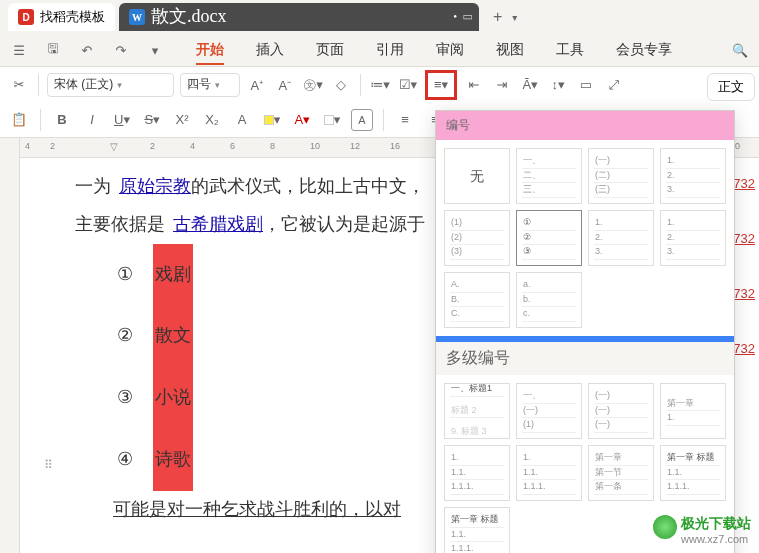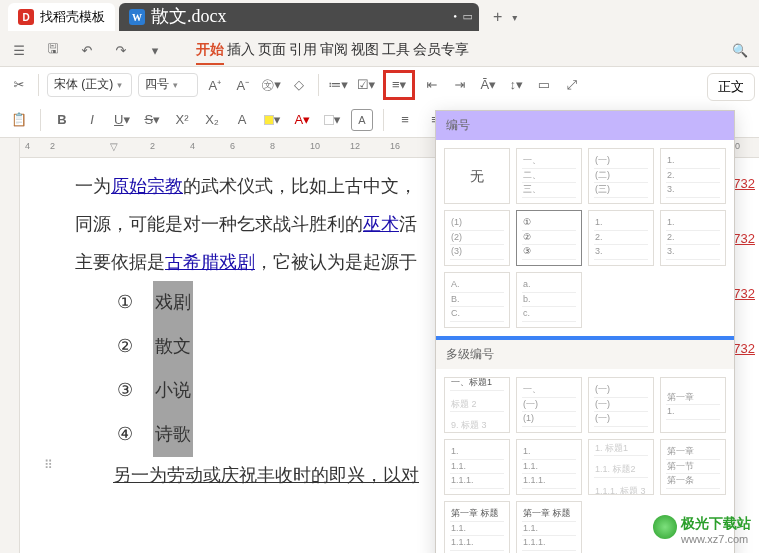--- a/index.html
+++ b/index.html
@@ -12,21 +12,21 @@
 .tab-icon { width: 16px; height: 16px; border-radius: 3px; margin-right: 6px; display: flex; align-items: center; justify-content: center; font-size: 10px; font-weight: bold; color: #fff; }
 .tab-icon.red { background: #d93025; }
 .tab-icon.blue { background: #2b7cd3; }
 .tab-close { position: absolute; right: 22px; color: #fff; font-size: 11px; }
 .tab-monitor { position: absolute; right: 6px; color: #ccc; font-size: 11px; }
 .tab-add { font-size: 16px; color: #666; padding: 0 10px; }
 .tab-dd { font-size: 10px; color: #666; }
 
 .menubar { height: 32px; background: #f5f3f0; display: flex; align-items: center; padding: 0 8px; }
 .menu-left { display: flex; gap: 12px; color: #555; font-size: 14px; }
-.menu-tabs { display: flex; gap: 3px; margin-left: 30px; font-size: 14px; color: #333; }
+.menu-tabs { display: flex; gap: 32px; margin-left: 30px; font-size: 14px; color: #333; }
 .menu-item.active { color: #d94f2b; font-weight: bold; position: relative; }
 .menu-item.active::after { content: ''; position: absolute; bottom: -6px; left: 0; right: 0; height: 2px; background: #d94f2b; }
 .menu-search { margin-left: auto; color: #888; font-size: 14px; }
 
 .toolbar1 { height: 36px; background: #fff; display: flex; align-items: center; padding: 0 8px; border-top: 1px solid #e0ddd8; gap: 6px; font-size: 12px; position: relative; }
 .toolbar2 { height: 36px; background: #fff; display: flex; align-items: center; padding: 0 8px; border-bottom: 1px solid #e0ddd8; gap: 8px; font-size: 12px; }
 .divider { width: 1px; height: 22px; background: #e0ddd8; margin: 0 2px; }
 .tb-icon { width: 22px; height: 22px; display: flex; align-items: center; justify-content: center; color: #666; cursor: pointer; border-radius: 3px; font-size: 13px; }
 .dd-select { border: 1px solid #ddd; border-radius: 4px; height: 24px; display: flex; align-items: center; padding: 0 6px; background: #fff; font-size: 12px; color: #333; }
 .dd-arrow { font-size: 9px; color: #888; margin-left: 4px; }
@@ -35,40 +35,40 @@
 
 .ruler-v { position: absolute; left: 0; top: 138px; width: 20px; bottom: 0; background: #f5f3f0; border-right: 1px solid #e0ddd8; }
 .ruler-h { position: absolute; left: 0; top: 138px; right: 0; height: 20px; background: #f5f3f0; border-bottom: 1px solid #e0ddd8; font-size: 9px; color: #888; }
 .ruler-h span { position: absolute; top: 3px; }
 .ruler-marker { position: absolute; top: 7px; left: 110px; font-size: 10px; color: #888;}
 .page-area { position: absolute; left: 20px; top: 158px; right: 0; bottom: 0; background: #fff; padding: 10px 0 0 55px; }
 .doc { font-family: SimSun, serif; font-size: 18px; line-height: 2.1; color: #333; width: 360px; }
 .doc a { color: #1a0dab; text-decoration: underline; }
 .list-item { display: flex; align-items: center; margin-left: 42px; }
 .num-circle { display: inline-block; width: 22px; margin-right: 14px; font-size: 18px;}
-.sel { background: #a3a3a3; padding: 3px 2px; }
+.sel { background: #ef4444; padding: 12px 2px; }
 .drag-handle { position: absolute; left: 24px; top: 300px; color: #aaa; font-size: 12px; letter-spacing: -3px;}
 
 .dropdown { position: absolute; left: 435px; top: 110px; width: 300px; background: #fff; border: 1px solid #d0ccc6; box-shadow: 0 4px 18px rgba(0,0,0,0.15); z-index: 10; }
-.dd-header { padding: 6px 10px; font-size: 12px; color: #666; background: #c4b5fd; }
+.dd-header { padding: 6px 10px; font-size: 12px; color: #666; background: #f9a8d4; }
 .dd-grid { display: grid; grid-template-columns: repeat(4, 1fr); gap: 6px; padding: 8px; }
 .dd-opt { border: 1px solid #e0ddd8; height: 56px; font-size: 10px; color: #888; padding: 4px 5px; line-height: 1.5; display: flex; flex-direction: column; justify-content: center; cursor: pointer; overflow: hidden; background: #fff;}
 .dd-opt.none { align-items: center; font-size: 14px; color: #555; }
-.dd-header2 { padding: 6px 10px; font-size: 12px; color: #666; border-top: 4px solid #3b82f6; background: #f7f5f2;}
+.dd-header2 { padding: 6px 10px; font-size: 16px; color: #666; border-top: 6px solid #3b82f6; background: #f7f5f2;}
 .dd-opt .ln { white-space: nowrap; border-bottom: 1px solid #eee; font-size: 9px; color:#999; padding: 0 1px;}
 .dd-opt .ln.dark { color: #555; }
 .dd-opt .ln.light { color: #ccc; margin-top: 7px; }
 .right-labels { position: absolute; right: 4px; top: 176px; font-size: 13px; color: #c33; }
 .right-labels div { margin-bottom: 40px; white-space: nowrap; text-decoration: underline;}
 
 .watermark { position: absolute; right: 8px; bottom: 8px; display: flex; gap: 4px; font-size: 12px; z-index: 30; }
 .wm-logo { width: 24px; height: 24px; border-radius: 50%; background: radial-gradient(circle,#7de07d,#2b9f2b); }
 .wm-text1 { color: #2b9f2b; font-weight: bold; font-size: 14px;}
 .wm-text2 { color: #888; font-size: 11px; }
-.underline-red { text-decoration: underline; text-decoration-color: #1a0dab; color: #1a0dab;}
+.underline-red { text-decoration: underline; text-decoration-color: #1a0dab; color: #1a0dab; padding-left: 8px;}
 .sq { display:inline-block; width:10px; height:10px; background:#ffeb3b; border:1px solid #ccc;}
 .sq2 { display:inline-block; width:10px; height:10px; background:#fff; border:1px solid #ccc;}
 </style>
 </head>
 <body>
 
 <div class="titlebar">
   <div class="tab template">
     <div class="tab-icon red">D</div>
     <span>找稻壳模板</span>
@@ -100,21 +100,21 @@
     <span class="menu-item">视图</span>
     <span class="menu-item">工具</span>
     <span class="menu-item">会员专享</span>
   </div>
   <div class="menu-search tb-icon">🔍</div>
 </div>
 
 <div class="toolbar1">
   <span class="tb-icon">✂</span>
   <div class="divider"></div>
-  <div class="dd-select" style="width:85px">
+  <div class="dd-select" style="width:127px">
     <span>宋体 (正文)</span>
       <span class="dd-arrow">▾</span>
   </div>
   <div class="dd-select" style="width:60px">
     <span>四号</span>
       <span class="dd-arrow">▾</span>
   </div>
   <span class="tb-icon">A⁺</span>
   <span class="tb-icon">A⁻</span>
   <span class="tb-icon">㉆▾</span>
@@ -168,42 +168,39 @@
   <span style="left:730px">50</span>
 </div>
 <div class="ruler-v"></div>
 
 <div class="page-area">
   <div class="doc">
     <div>
       <span>一为</span><a href="#" class="underline-red">原始宗教</a><span>的武术仪式，比如上古中文，</span>
     </div>
     <div>
-      <span>同源，可能是对一种乞求战斗胜利的</span><a href="#" class="underline-red">巫术</a><span>活</span>
-    </div>
-    <div>
       <span>主要依据是</span><a href="#" class="underline-red">古希腊戏剧</a><span>，它被认为是起源于</span>
     </div>
     <div class="list-item">
         <span class="num-circle">①</span>
         <span class="sel">戏剧</span>
       </div>
     <div class="list-item">
         <span class="num-circle">②</span>
         <span class="sel">散文</span>
       </div>
     <div class="list-item">
         <span class="num-circle">③</span>
         <span class="sel">小说</span>
       </div>
     <div class="list-item">
         <span class="num-circle">④</span>
         <span class="sel">诗歌</span>
       </div>
-    <div style="text-indent:38px; text-decoration: underline;">另一为劳动或庆祝丰收时的即兴，以对</div>
+    <div style="text-indent:38px; text-decoration: underline;">可能是对一种乞求战斗胜利的，以对</div>
   </div>
   <div class="drag-handle">⠿</div>
 </div>
 
 <div class="dropdown">
   <div class="dd-header">编号</div>
   <div class="dd-grid">
     <div class="dd-opt none">无</div>
     <div class="dd-opt">
         <div class="ln">一、</div>
@@ -274,25 +271,20 @@
       </div>
     <div class="dd-opt">
         <div class="ln">1.</div>
         <div class="ln">1.1.</div>
         <div class="ln">1.1.1.</div>
       </div>
     <div class="dd-opt">
         <div class="ln">1.</div>
         <div class="ln">1.1.</div>
         <div class="ln">1.1.1.</div>
-      </div>
-    <div class="dd-opt">
-        <div class="ln light">1. 标题1</div>
-        <div class="ln light">1.1. 标题2</div>
-        <div class="ln light">1.1.1. 标题 3</div>
       </div>
     <div class="dd-opt">
         <div class="ln">第一章</div>
         <div class="ln">第一节</div>
         <div class="ln">第一条</div>
       </div>
     <div class="dd-opt">
         <div class="ln dark">第一章 标题</div>
         <div class="ln">1.1.</div>
         <div class="ln">1.1.1.</div>

